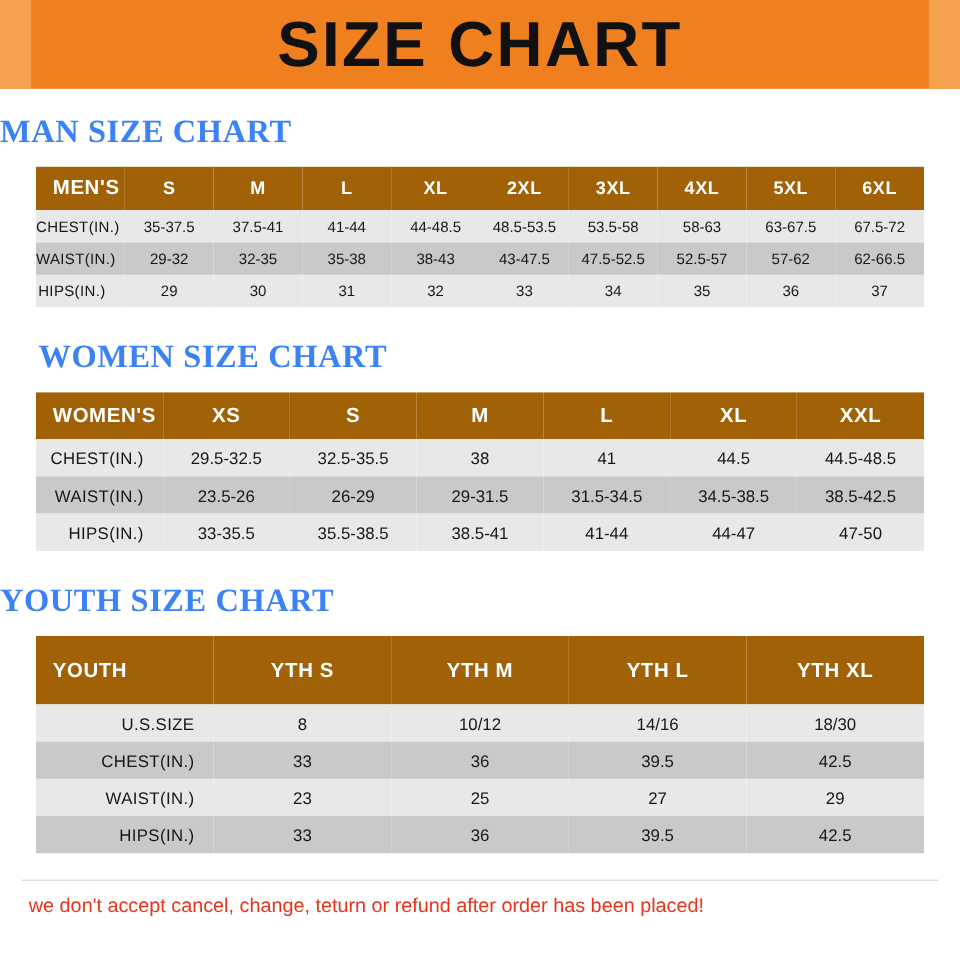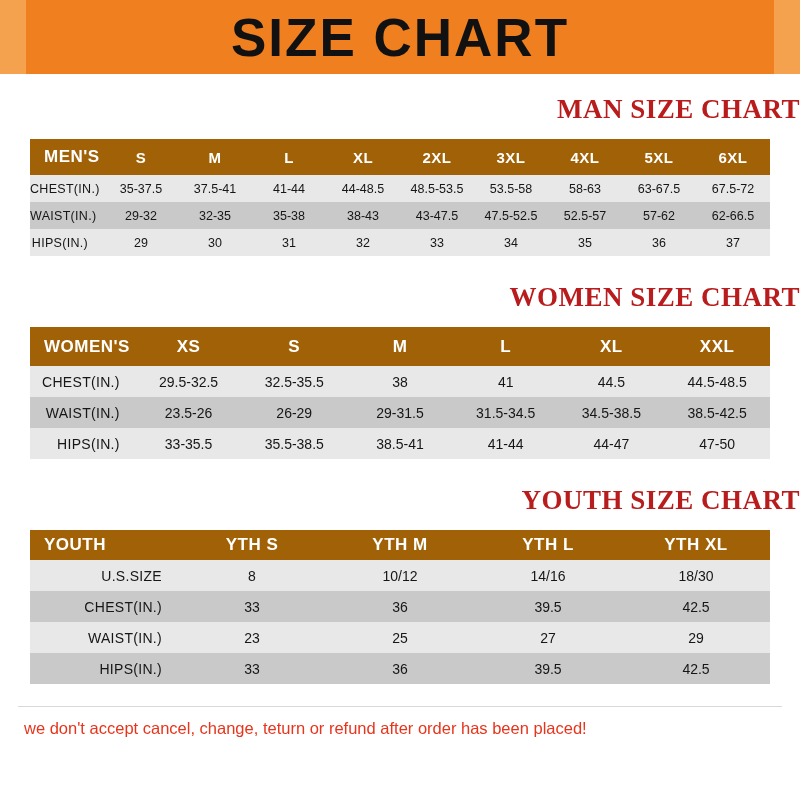--- a/index.html
+++ b/index.html
@@ -37,30 +37,30 @@
     font-family: "Liberation Sans", sans-serif;
     font-weight: bold;
     font-size: 53px;
     letter-spacing: 2px;
     color: #111111;
     text-align: left;
     line-height: 1;
   }
   
   .section-title {
-    text-align: right;
+    text-align: left;
     font-family: "Liberation Serif", serif;
     font-weight: bold;
     font-size: 27px;
-    color: #b91c1c;
+    color: #3b82f6;
     letter-spacing: 0.5px;
   }
   .sec-man-title   { margin-top: 20px; margin-bottom: 14px; }
-  .sec-women-title { margin-top: 26px; margin-bottom: 14px; }
-  .sec-youth-title { margin-top: 26px; margin-bottom: 14px; padding-left: 35px; }
+  .sec-women-title { margin-top: 26px; margin-bottom: 14px; padding-left: 32px; }
+  .sec-youth-title { margin-top: 26px; margin-bottom: 14px; }
 
   
   .table-wrap { padding: 0 30px; }
   table.size {
     width: 100%;
     border-collapse: collapse;
     table-layout: fixed;
   }
   table.size td, table.size th {
     padding: 0;
@@ -102,21 +102,21 @@
   #women-table td { font-size: 14px; }
   #women-table thead td { font-size: 17px; }
   #women-table thead td.rowhead-cell { font-size: 17px; }
   #women-table td, #women-table th { height: 31px; }
   #women-table thead td { height: 39px; }
 
   #youth-table td { font-size: 14px; }
   #youth-table thead td { font-size: 17px; }
   #youth-table thead td.rowhead-cell { font-size: 17px; }
   #youth-table td, #youth-table th { height: 31px; }
-  #youth-table thead td { height: 30px; }
+  #youth-table thead td { height: 57px; }
 
   
   .footer-sep {
     margin: 22px 18px 0 18px;
     border-top: 1px solid #d9d9d9;
   }
   .footer-note {
     padding: 10px 24px 0 24px;
     color: #e8341c;
     font-size: 16.5px;

